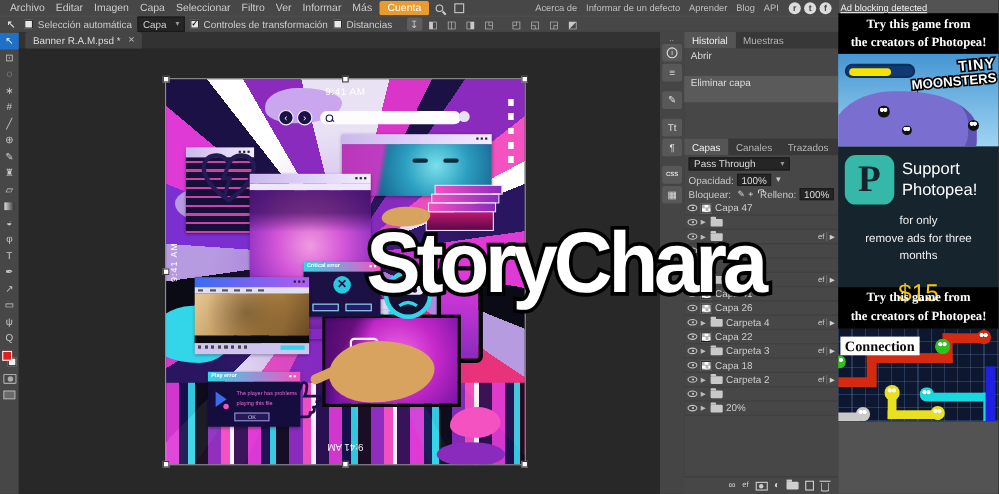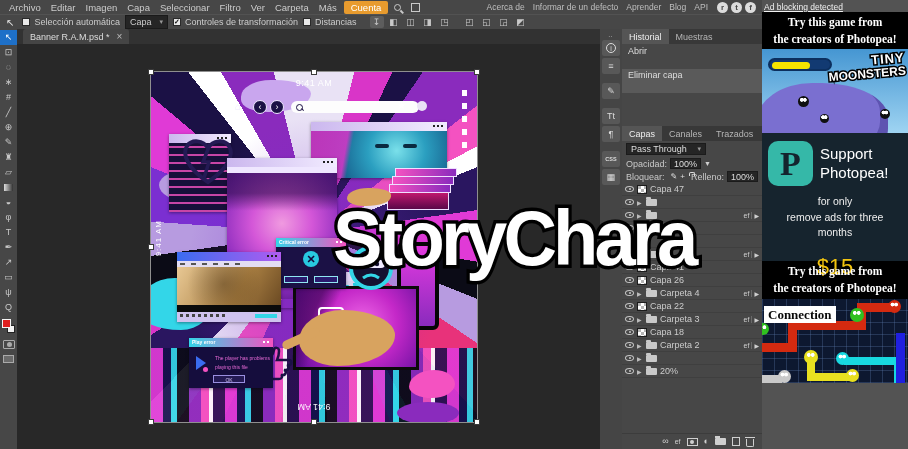--- a/index.html
+++ b/index.html
@@ -188,21 +188,21 @@
           display:flex;flex-direction:column;font-size:9px}
   .ptabs{height:15px;background:#383838;display:flex;align-items:stretch;color:#b5b5b5}
   .ptab{padding:0 7px;display:flex;align-items:center}
   .ptab.active{background:#555;color:#eee}
   .hist-items{padding-top:1px}
   .hrow{height:24px;line-height:12px;padding:0 6px;color:#ddd}
   .hrow.sel{background:#5a5a5a}
   .hist-panel{height:97px}
   .layers-panel{flex:1;display:flex;flex-direction:column;position:relative}
   .blendrow{height:16px;display:flex;align-items:center;padding:0 4px}
-  .blend-select{background:#252525;border:1px solid #1b1b1b;color:#ddd;width:80px;height:12px;
+  .blend-select{background:#252525;border:1px solid #1b1b1b;color:#ddd;width:92px;height:12px;
         display:flex;align-items:center;justify-content:space-between;padding:0 4px}
   .oprow{height:13px;display:flex;align-items:center;gap:3px;padding:0 4px;color:#c9c9c9}
   .valbox{background:#252525;border:1px solid #1b1b1b;padding:0 3px;height:11px;line-height:10px;color:#ddd}
   .ddv{font-size:7px;color:#cfcfcf}
   .lockrow{height:13px;display:flex;align-items:center;gap:3px;padding:0 4px;color:#c9c9c9}
   .lockico{font-size:8px;color:#ddd;line-height:1}
   .i-checker{width:7px;height:7px;background:conic-gradient(#eee 25%,#888 0 50%,#eee 0 75%,#888 0) 0 0/7px 7px}
   .i-lock{width:6px;height:5px;background:#ddd;position:relative;margin-top:2px}
   .i-lock::before{content:"";position:absolute;left:1px;top:-3px;width:4px;height:3px;border:1px solid #ddd;
         border-bottom:none;border-radius:2px 2px 0 0}
@@ -279,21 +279,21 @@
 
   <div class="menubar" data-name="menu-bar">
     <span style="display:flex">
         <span class="m-item" data-name="menu-item-archivo"><span>Archivo</span></span>
         <span class="m-item" data-name="menu-item-editar"><span>Editar</span></span>
         <span class="m-item" data-name="menu-item-imagen"><span>Imagen</span></span>
         <span class="m-item" data-name="menu-item-capa"><span>Capa</span></span>
         <span class="m-item" data-name="menu-item-seleccionar"><span>Seleccionar</span></span>
         <span class="m-item" data-name="menu-item-filtro"><span>Filtro</span></span>
         <span class="m-item" data-name="menu-item-ver"><span>Ver</span></span>
-        <span class="m-item" data-name="menu-item-ventana"><span>Carpeta</span></span>
+        <span class="m-item" data-name="menu-item-ventana"><span>Informar</span></span>
         <span class="m-item" data-name="menu-item-m-s"><span>Más</span></span>
       </span>
     <span class="m-item acct" data-name="account-button">Cuenta</span>
     <span class="i-mag" data-name="search-icon"></span>
     <span class="i-fs" data-name="fullscreen-icon"></span>
     <span class="m-right">
       <span style="display:flex">
           <span class="m-link" data-name="header-link-acerca-de"><span>Acerca de</span></span>
           <span class="m-link" data-name="header-link-informar-de-un-defecto"><span>Informar de un defecto</span></span>
           <span class="m-link" data-name="header-link-aprender"><span>Aprender</span></span>

